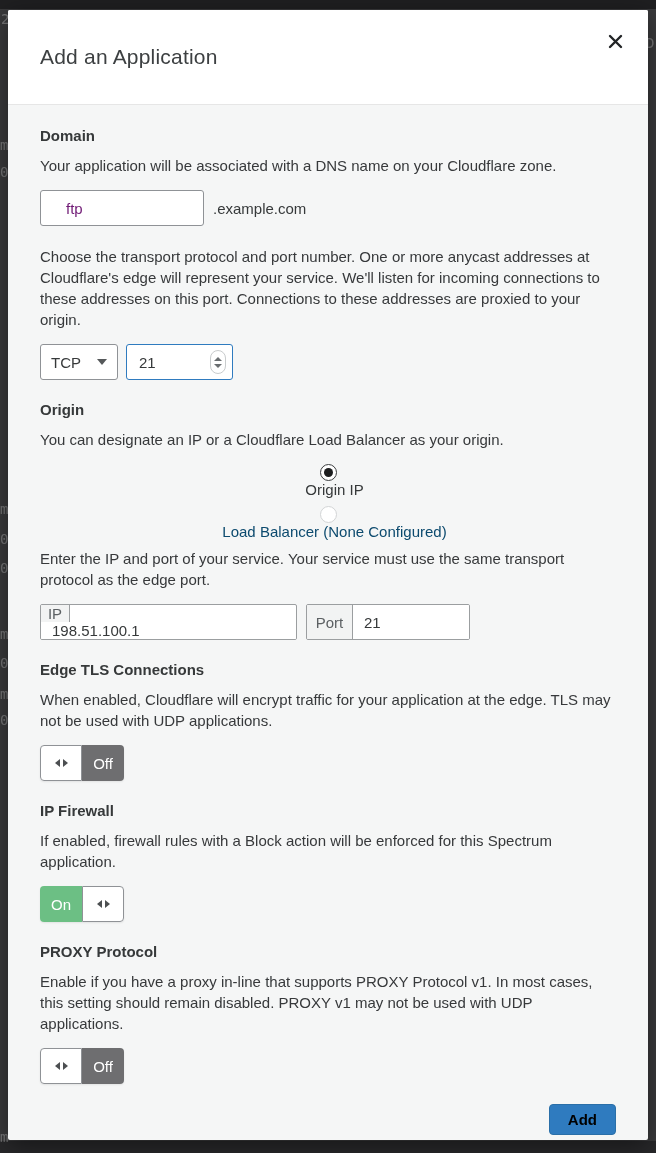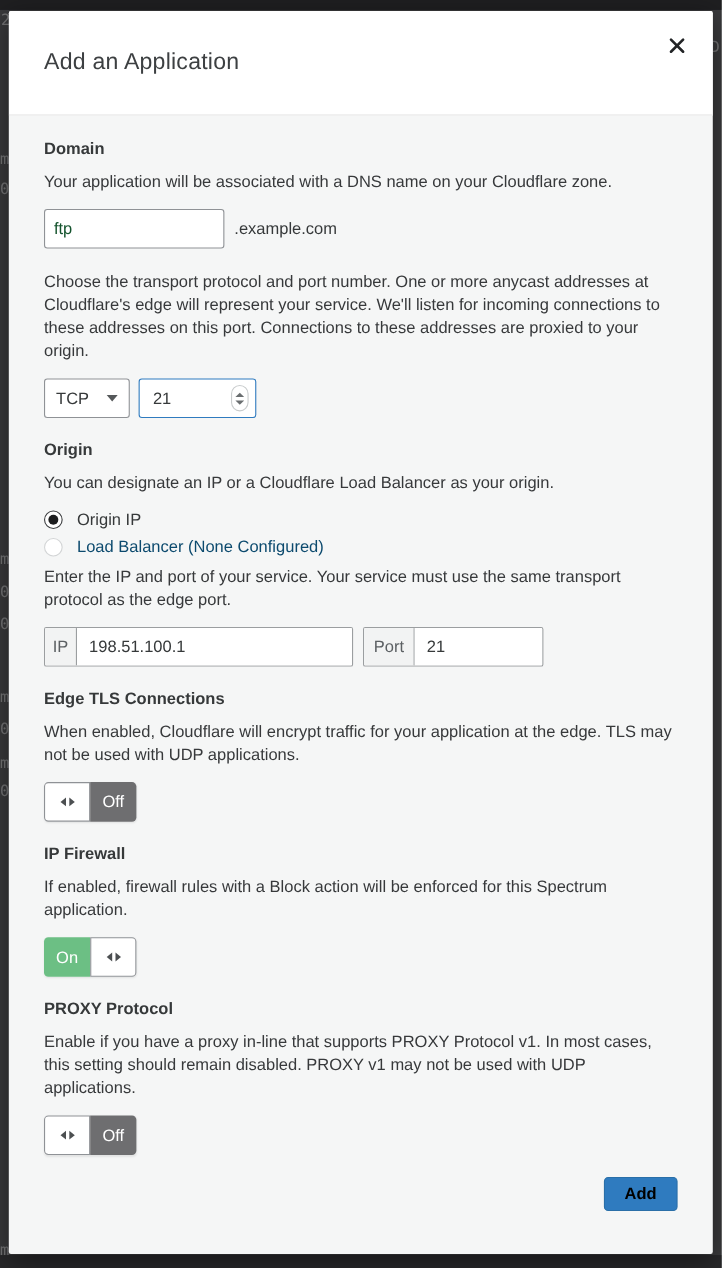--- a/index.html
+++ b/index.html
@@ -85,22 +85,22 @@
   .controls-row { display: flex; align-items: center; }
 
   
   .text-input {
     height: 36px;
     border: 1px solid #8f9296;
     border-radius: 3px;
     background: #ffffff;
     font-family: "Liberation Sans", sans-serif;
     font-size: 15px;
-    color: #14532d;
-    padding: 0 8px;
+    color: #701a75;
+    padding: 0 25px;
     outline: none;
   }
   .domain-input { width: 164px; }
   .suffix-label { font-size: 15px; color: #36393a; margin-left: 9px; }
 
   
   .select-box {
     width: 78px; height: 36px;
     border: 1px solid #8f9296;
     border-radius: 3px;
@@ -151,20 +151,21 @@
     border-left: 4px solid transparent;
     border-right: 4px solid transparent;
     border-top: 4px solid #6a6e70;
   }
 
   
   .radio-row {
     display: flex; align-items: center;
     margin-bottom: 8px;
     cursor: pointer;
+    flex-direction: column;
   }
   .radio-outer {
     width: 17px; height: 17px;
     border-radius: 50%;
     border: 1.5px solid #3c3e40;
     background: #ffffff;
     display: flex; align-items: center; justify-content: center;
     flex: 0 0 17px;
   }
   .radio-outer.disabled { border-color: #d3d5d6; }
@@ -195,21 +196,21 @@
     flex: 0 0 auto;
   }
   .input-group input {
     border: none; outline: none;
     font-family: "Liberation Sans", sans-serif;
     font-size: 15px; color: #36393a;
     padding: 0 11px;
     width: 100%;
     background: #ffffff;
   }
-  .ip-group { width: 281px; }
+  .ip-group { width: 257px; flex-direction: column; }
   .ip-group .prefix { width: 29px; }
   .port-group { width: 164px; margin-left: 9px; }
   .port-group .prefix { width: 46px; }
 
   
   .toggle {
     display: flex;
     width: 84px; height: 36px;
     border-radius: 4px;
     cursor: pointer;

